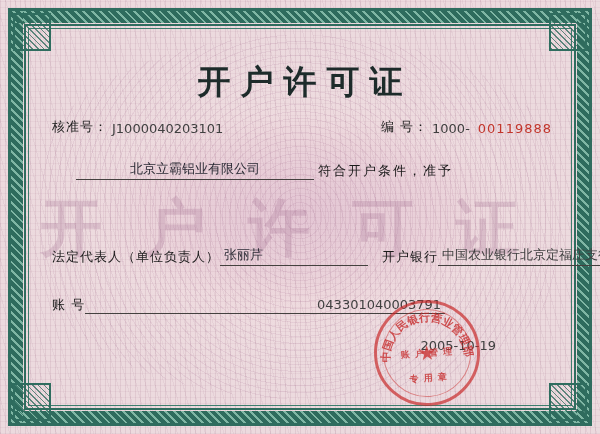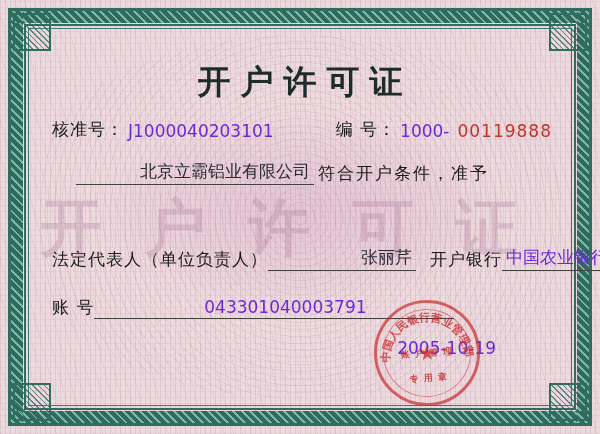--- a/index.html
+++ b/index.html
@@ -139,31 +139,31 @@
     color: #1d2b2a;
     margin-top: 26px;
     text-indent: 10px;
     font-family: "DejaVu Sans", "Liberation Sans", sans-serif;
   }
 
   .row {
     position: absolute;
     display: flex;
     align-items: flex-end;
-    font-size: 17px;
+    font-size: 13px;
     color: #1b1b1b;
     white-space: nowrap;
   }
   .lbl {
     font-weight: normal;
     letter-spacing: 1px;
   }
   .val {
     font-family: "DejaVu Sans", "Liberation Sans", sans-serif;
-    color: #6d28d9;
+    color: #404040;
     padding: 0 4px;
   }
   .handwrite {
     font-family: "DejaVu Serif", "Liberation Serif", serif;
     color: #2a2a34;
   }
   .uline {
     border-bottom: 1px solid #44413f;
     display: inline-block;
     text-align: left;
@@ -274,35 +274,35 @@
       <span class="val">J1000040203101</span>
     </div>
 
     <div class="row" id="row-serial">
       <span class="lbl">编  号：</span>
       <span class="val">1000-</span>
       <span class="val num-red">00119888</span>
     </div>
 
     <div class="row" id="row-body1">
-      <span class="val handwrite uline" style="width:230px;text-align:right;">北京立霸铝业有限公司</span>
+      <span class="val handwrite uline" style="width:230px;text-align:center;">北京立霸铝业有限公司</span>
       <span class="lbl body-text" style="margin-left:4px;">符合开户条件，准予</span>
     </div>
 
 
     <div class="row" id="row-legal">
       <span class="lbl">法定代表人（单位负责人）</span>
-      <span class="val handwrite uline" style="width:140px;text-align:right;">张丽芹</span>
+      <span class="val handwrite uline" style="width:140px;text-align:left;">张丽芹</span>
       <span class="lbl" style="margin-left:14px;">开户银行</span>
       <span class="val uline" style="text-align:center;">中国农业银行北京定福庄支行</span>
     </div>
 
     <div class="row" id="row-account">
       <span class="lbl">账    号</span>
-      <span class="val uline" style="width:330px;text-align:center;padding-left:26px;">043301040003791</span>
+      <span class="val uline" style="width:330px;text-align:right;padding-left:26px;">043301040003791</span>
     </div>
 
     <div class="row" id="row-date">
       <span class="val">2005-10-19</span>
     </div>
 
   </div>
 
   <div class="seal">
     <div class="seal-inner"></div>

